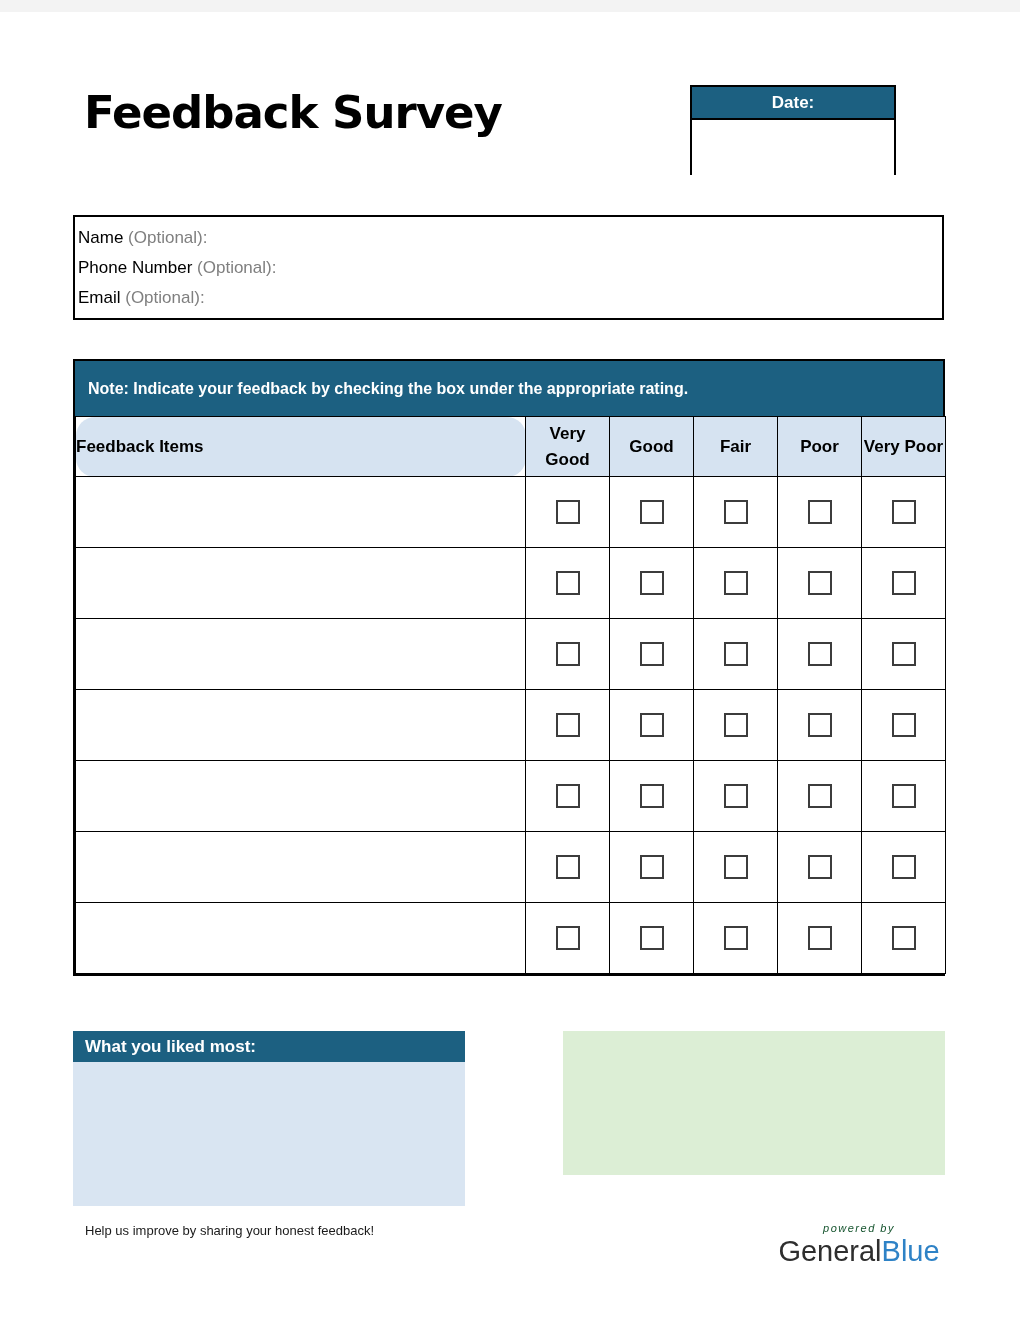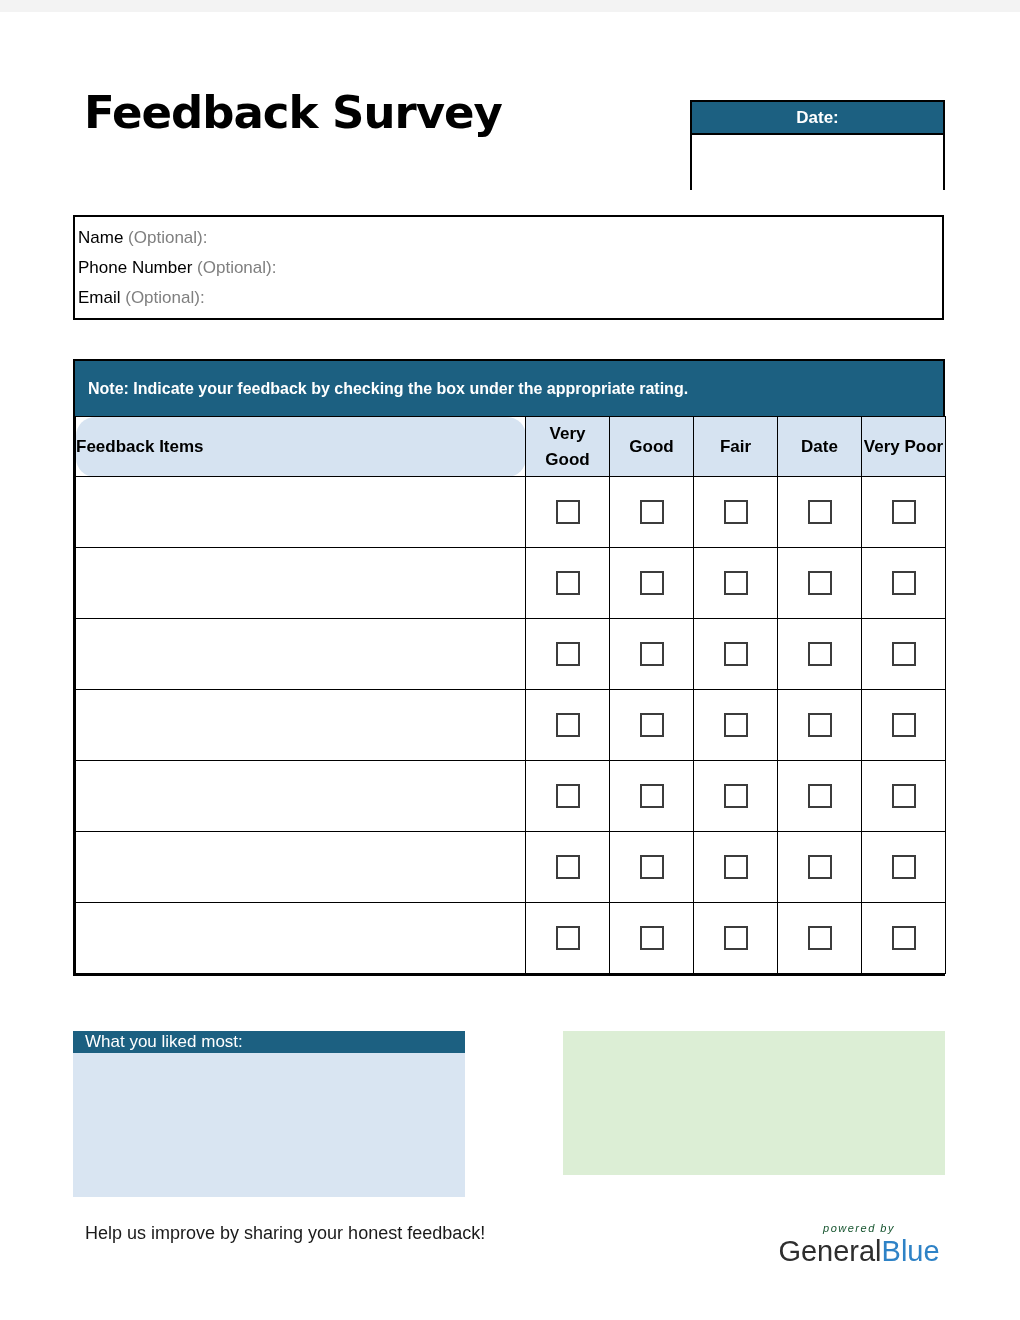--- a/index.html
+++ b/index.html
@@ -14,21 +14,21 @@
   }
   
   .title{
     position:absolute;left:84px;top:74px;
     font-family:"DejaVu Sans", sans-serif;
     font-weight:800;font-size:45px;letter-spacing:-1px;
     color:#000;
   }
   
   .date-box{
-    position:absolute;left:690px;top:88px;width:255px;height:90px;
+    position:absolute;left:690px;top:73px;width:206px;height:90px;
     border:2px solid #000;box-sizing:border-box;background:#fff;
   }
   .date-box .date-header{
     height:33px;background:#1C6081;color:#fff;
     font-weight:bold;font-size:17px;
     display:flex;align-items:center;justify-content:center;
     border-bottom:2px solid #000;box-sizing:border-box;
   }
   .date-box .date-value{height:55px;background:#fff;}
   
@@ -66,33 +66,33 @@
   }
   td.item-cell{background:#fff;height:71px;}
   td.rating-cell{background:#fff;text-align:center;}
   .checkbox{
     display:inline-block;width:20px;height:20px;
     border:2px solid #3c3c3c;background:#fff;vertical-align:middle;
   }
   
   .comment-box{position:absolute;top:1019px;}
   .comment-box .cb-header{
-    height:22px;color:#fff;font-weight:normal;font-size:17px;
+    height:31px;color:#fff;font-weight:bold;font-size:17px;
     display:flex;align-items:center;padding:0 12px;box-sizing:border-box;
   }
   .comment-box .cb-body{height:144px;}
   .liked-box{left:73px;width:392px;}
   .liked-box .cb-header{background:#1C6081;}
   .liked-box .cb-body{background:#D9E5F2;}
   .better-box{left:563px;width:382px;}
   .better-box .cb-header{background:#4CA833;}
   .better-box .cb-body{background:#DCEED5;}
   
   .footer-message{
-    position:absolute;left:85px;top:1211px;font-size:18px;color:#1a1a1a;
+    position:absolute;left:85px;top:1211px;font-size:13px;color:#1a1a1a;
   }
   .brand{
     position:absolute;left:775px;top:1210px;width:168px;text-align:center;
   }
   .powered-by{
     font-size:11px;color:#14532d;letter-spacing:1.5px;margin-bottom:2px;font-style:italic;
   }
   .wordmark{font-size:29px;line-height:30px;}
   .wordmark .brand-first{color:#2e2e2e;}
   .wordmark .brand-second{color:#2e82c6;}
@@ -135,21 +135,21 @@
           <col style="width:84px">
           <col style="width:84px">
       </colgroup>
       <thead>
         <tr>
           <th class="item-header">Feedback Items</th>
 
         <th class="rating-header">Very Good</th>
             <th class="rating-header">Good</th>
             <th class="rating-header">Fair</th>
-            <th class="rating-header">Date</th>
+            <th class="rating-header">Poor</th>
             <th class="rating-header">Very Poor</th>
           </tr>
       </thead>
       <tbody>
 
       <tr>
             <td class="item-cell"></td>
             <td class="rating-cell"><span class="checkbox"></span></td>
             <td class="rating-cell"><span class="checkbox"></span></td>
             <td class="rating-cell"><span class="checkbox"></span></td>

